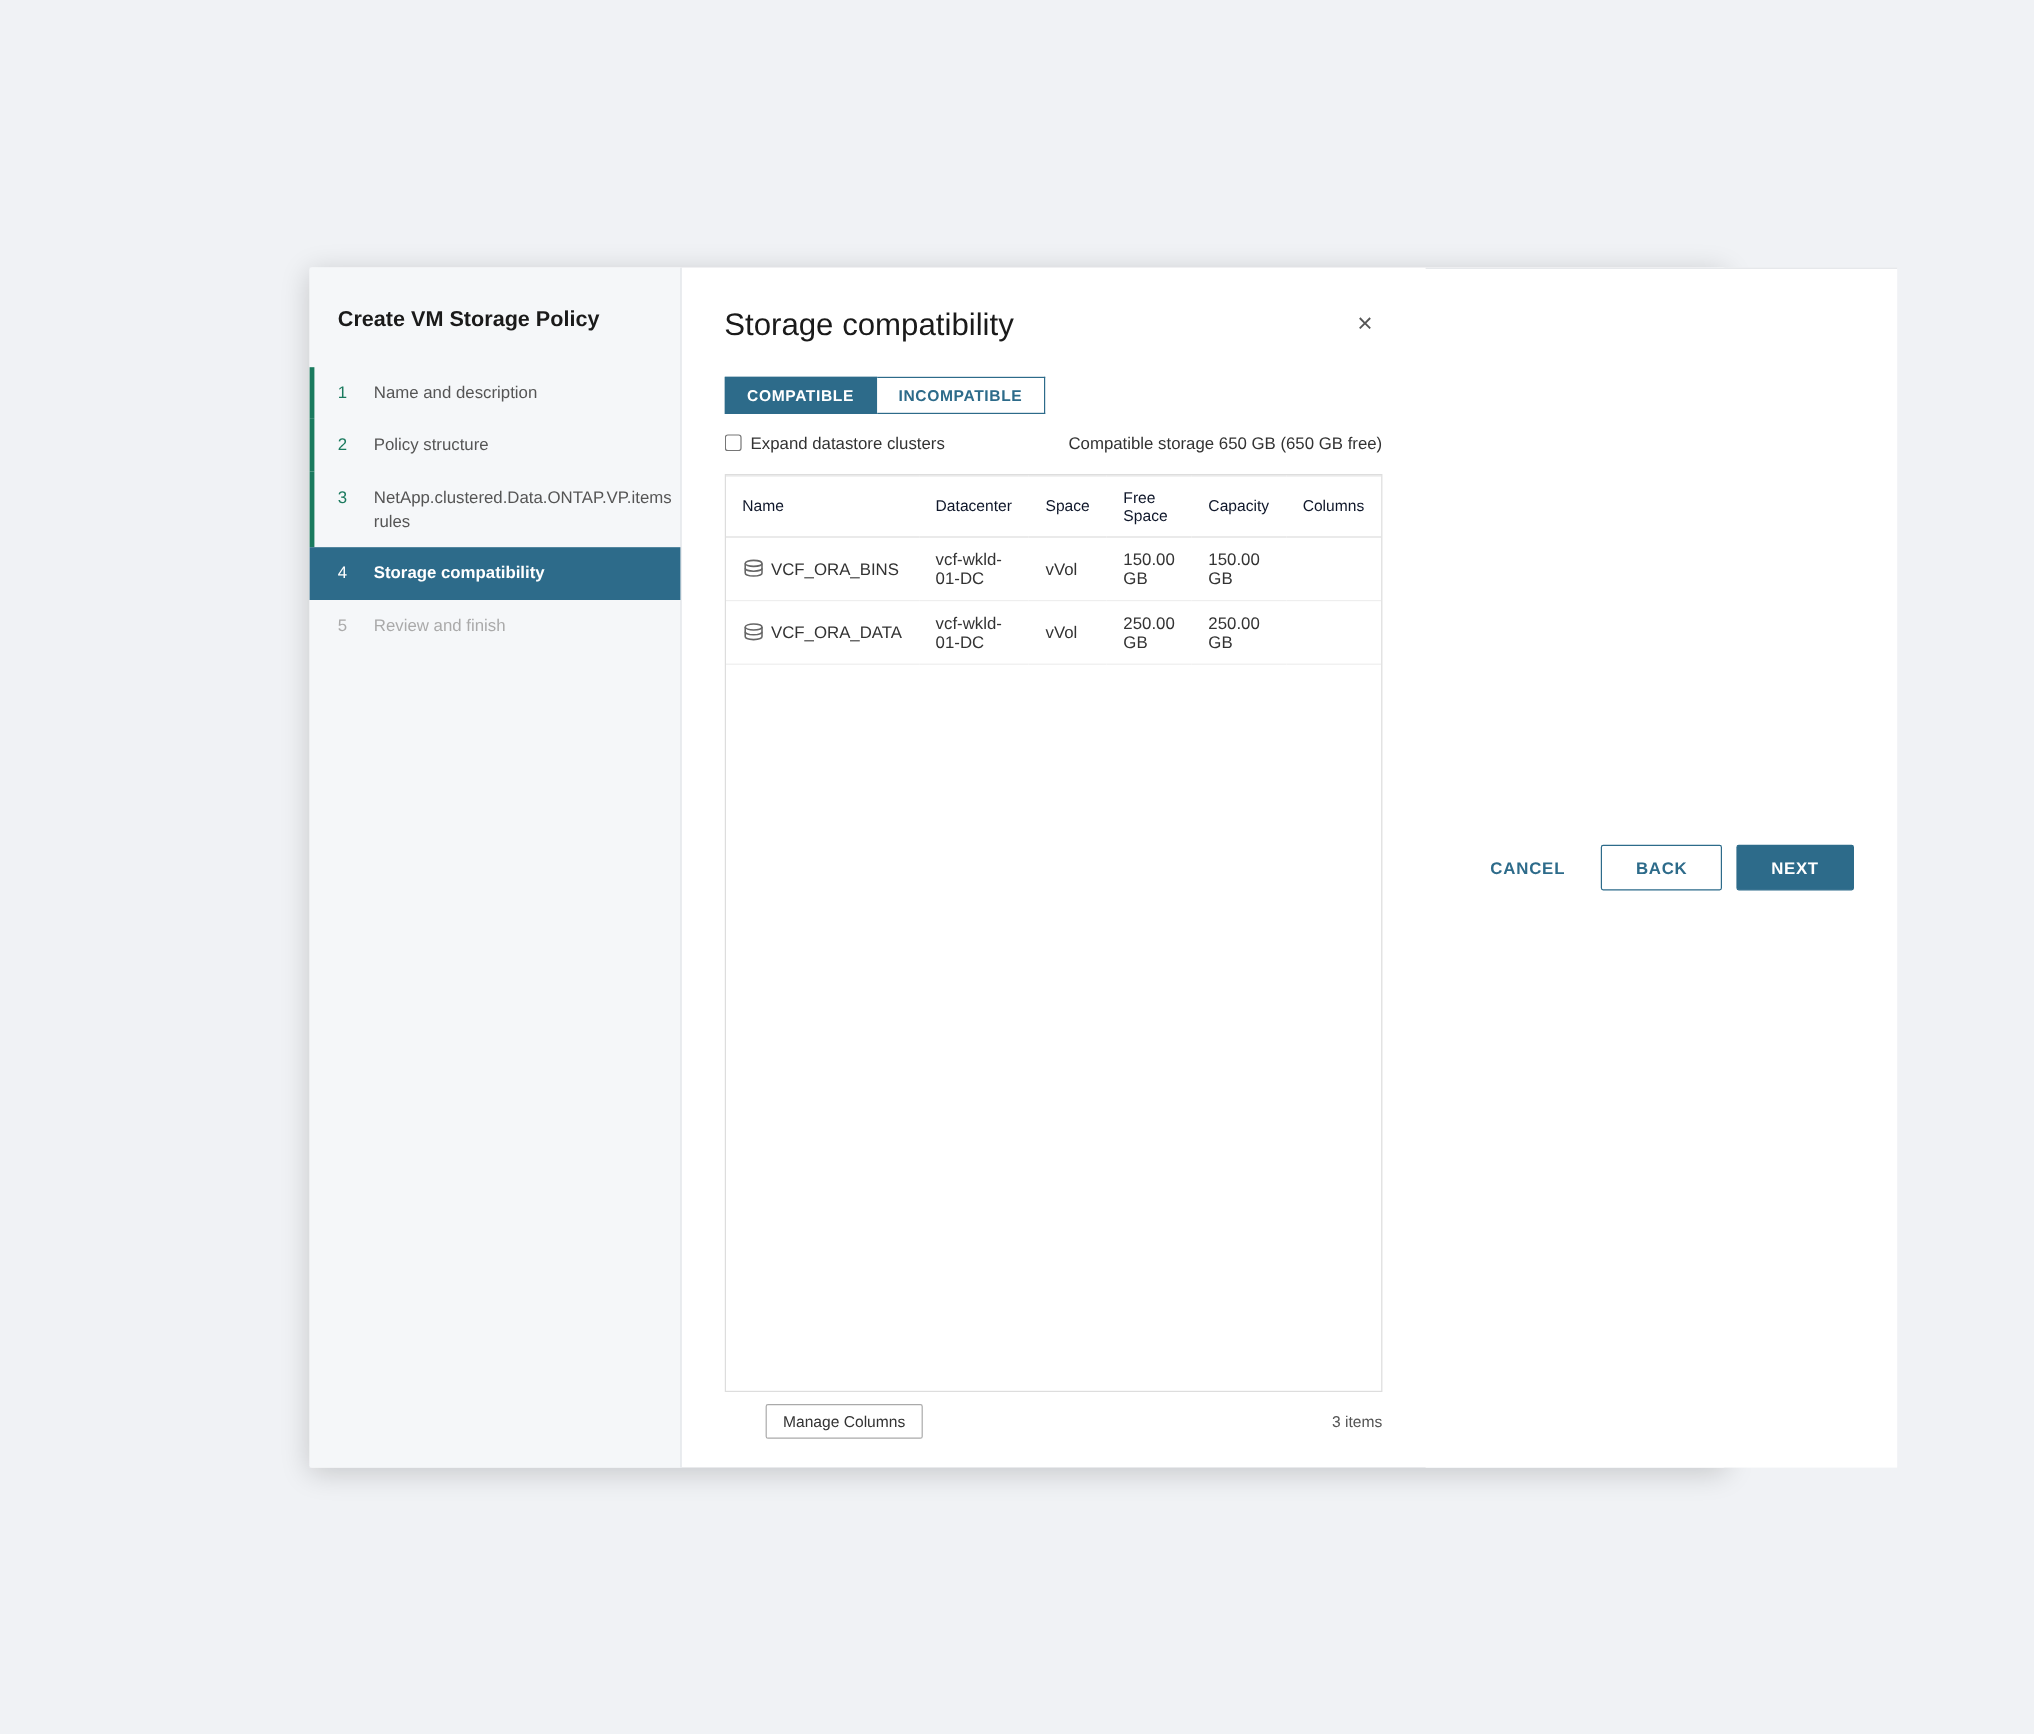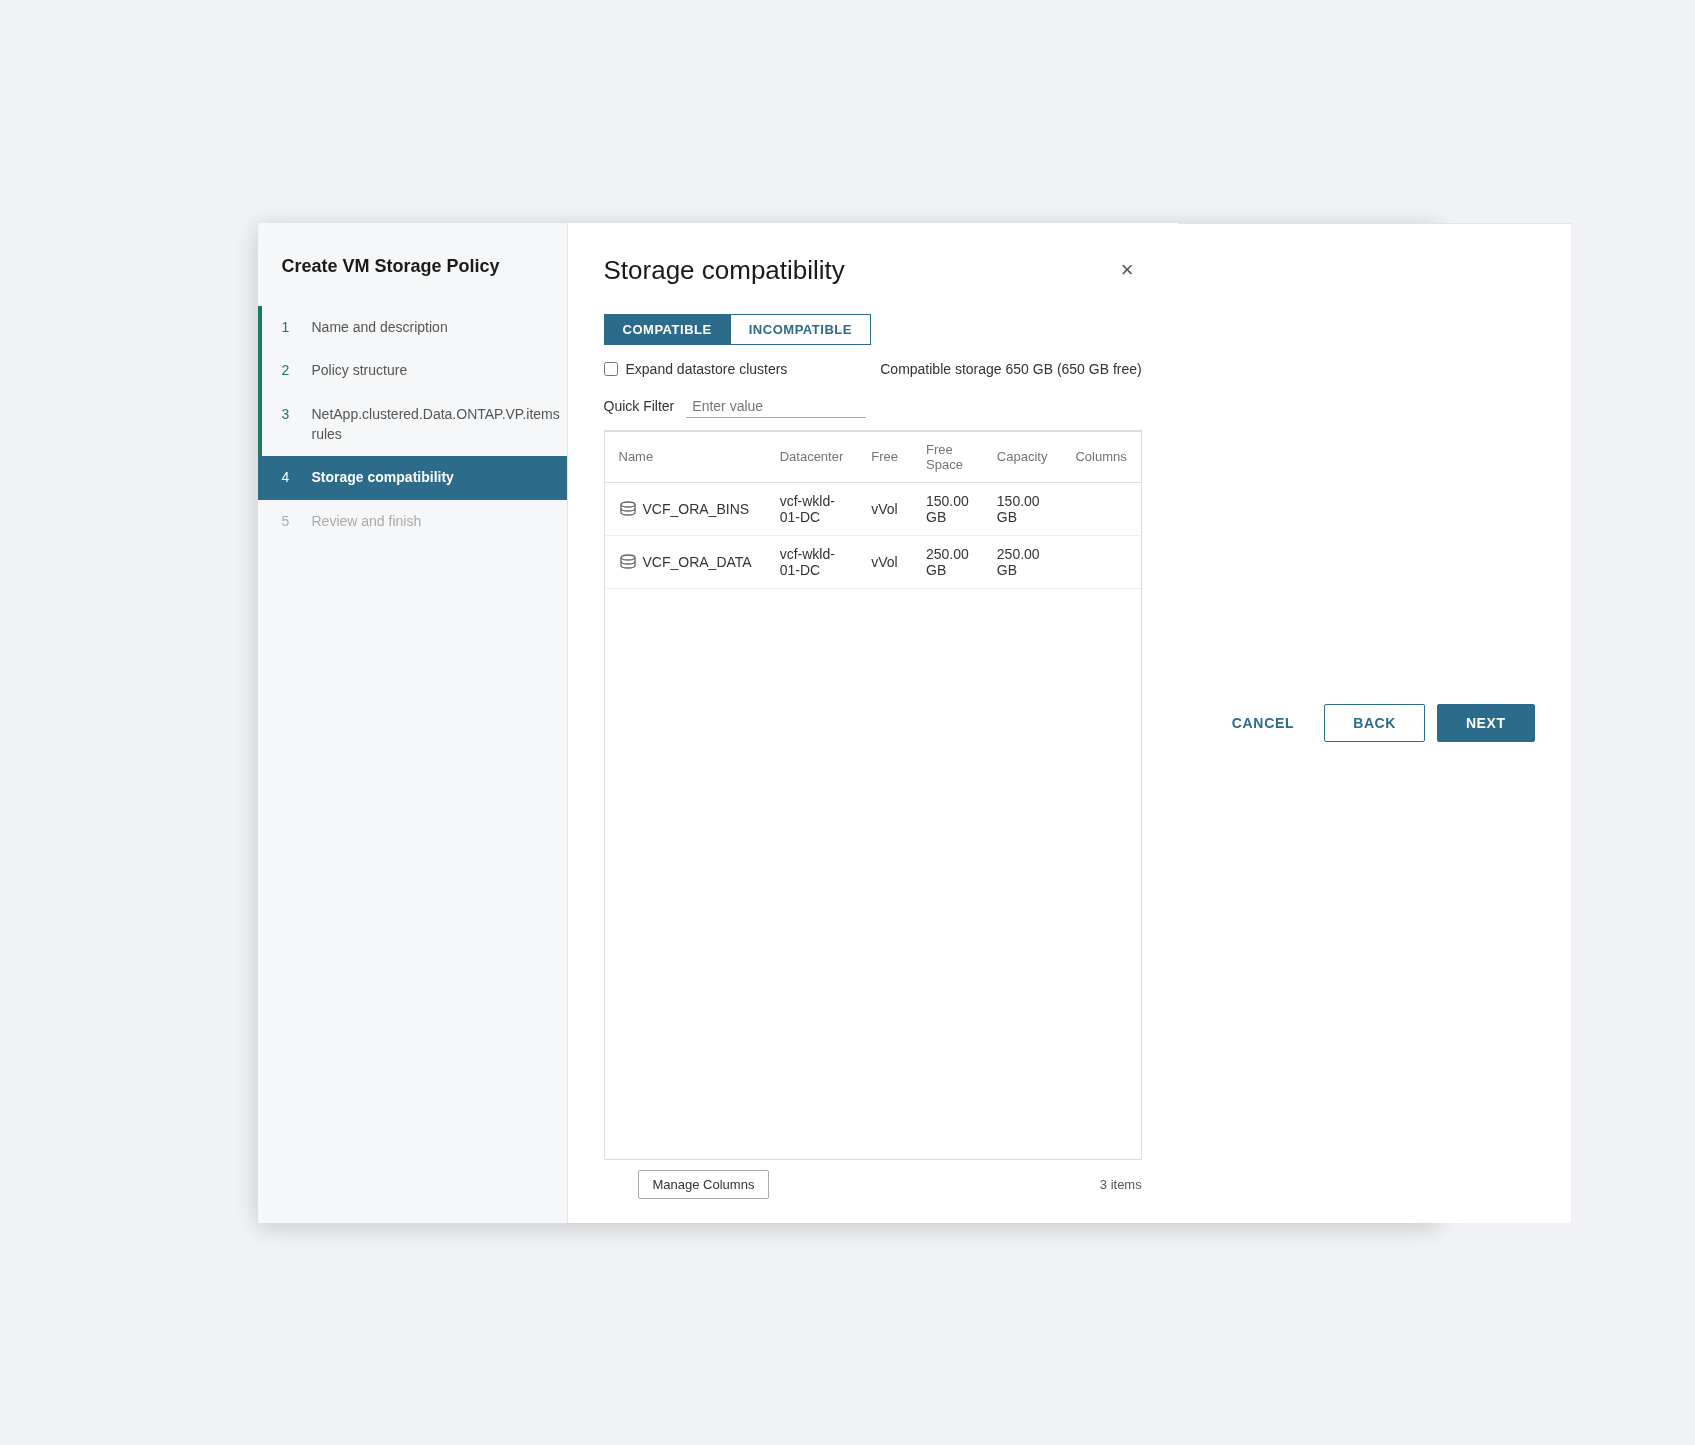--- a/index.html
+++ b/index.html
@@ -185,21 +185,21 @@
     
     .data-table {
       width: 100%;
       border-collapse: collapse;
       font-size: 14px;
     }
     .data-table th {
       text-align: left;
       padding: 10px 14px;
       font-weight: 500;
-      color: #737373;
+      color: #0f172a;
       border-bottom: 1.5px solid #ddd;
       border-top: 1.5px solid #ddd;
       background: #fff;
       font-size: 13px;
     }
     .data-table td {
       padding: 10px 14px;
       color: #333;
       border-bottom: 1px solid #eee;
       vertical-align: middle;
@@ -340,32 +340,28 @@
       </div>
 
       <div class="filter-row">
         <label class="checkbox-label">
           <input type="checkbox" style="">
           <span>Expand datastore clusters</span>
         </label>
         <span class="compat-storage-info">Compatible storage 650 GB (650 GB free)</span>
       </div>
 
-      <div class="quick-filter-row">
-        <span class="quick-filter-label">Quick Filter</span>
-        <input class="quick-filter-input" type="text" placeholder="Enter value" style="">
-      </div>
 
       <div class="table-container">
         <table class="data-table">
           <thead>
             <tr>
               <th>Name</th>
               <th>Datacenter</th>
-              <th>Free</th>
+              <th>Space</th>
               <th>Free Space</th>
               <th>Capacity</th>
               <th>Columns</th>
             </tr>
           </thead>
           <tbody id="table-body">
 
           <tr>
       <td>
         <div class="name-cell">

